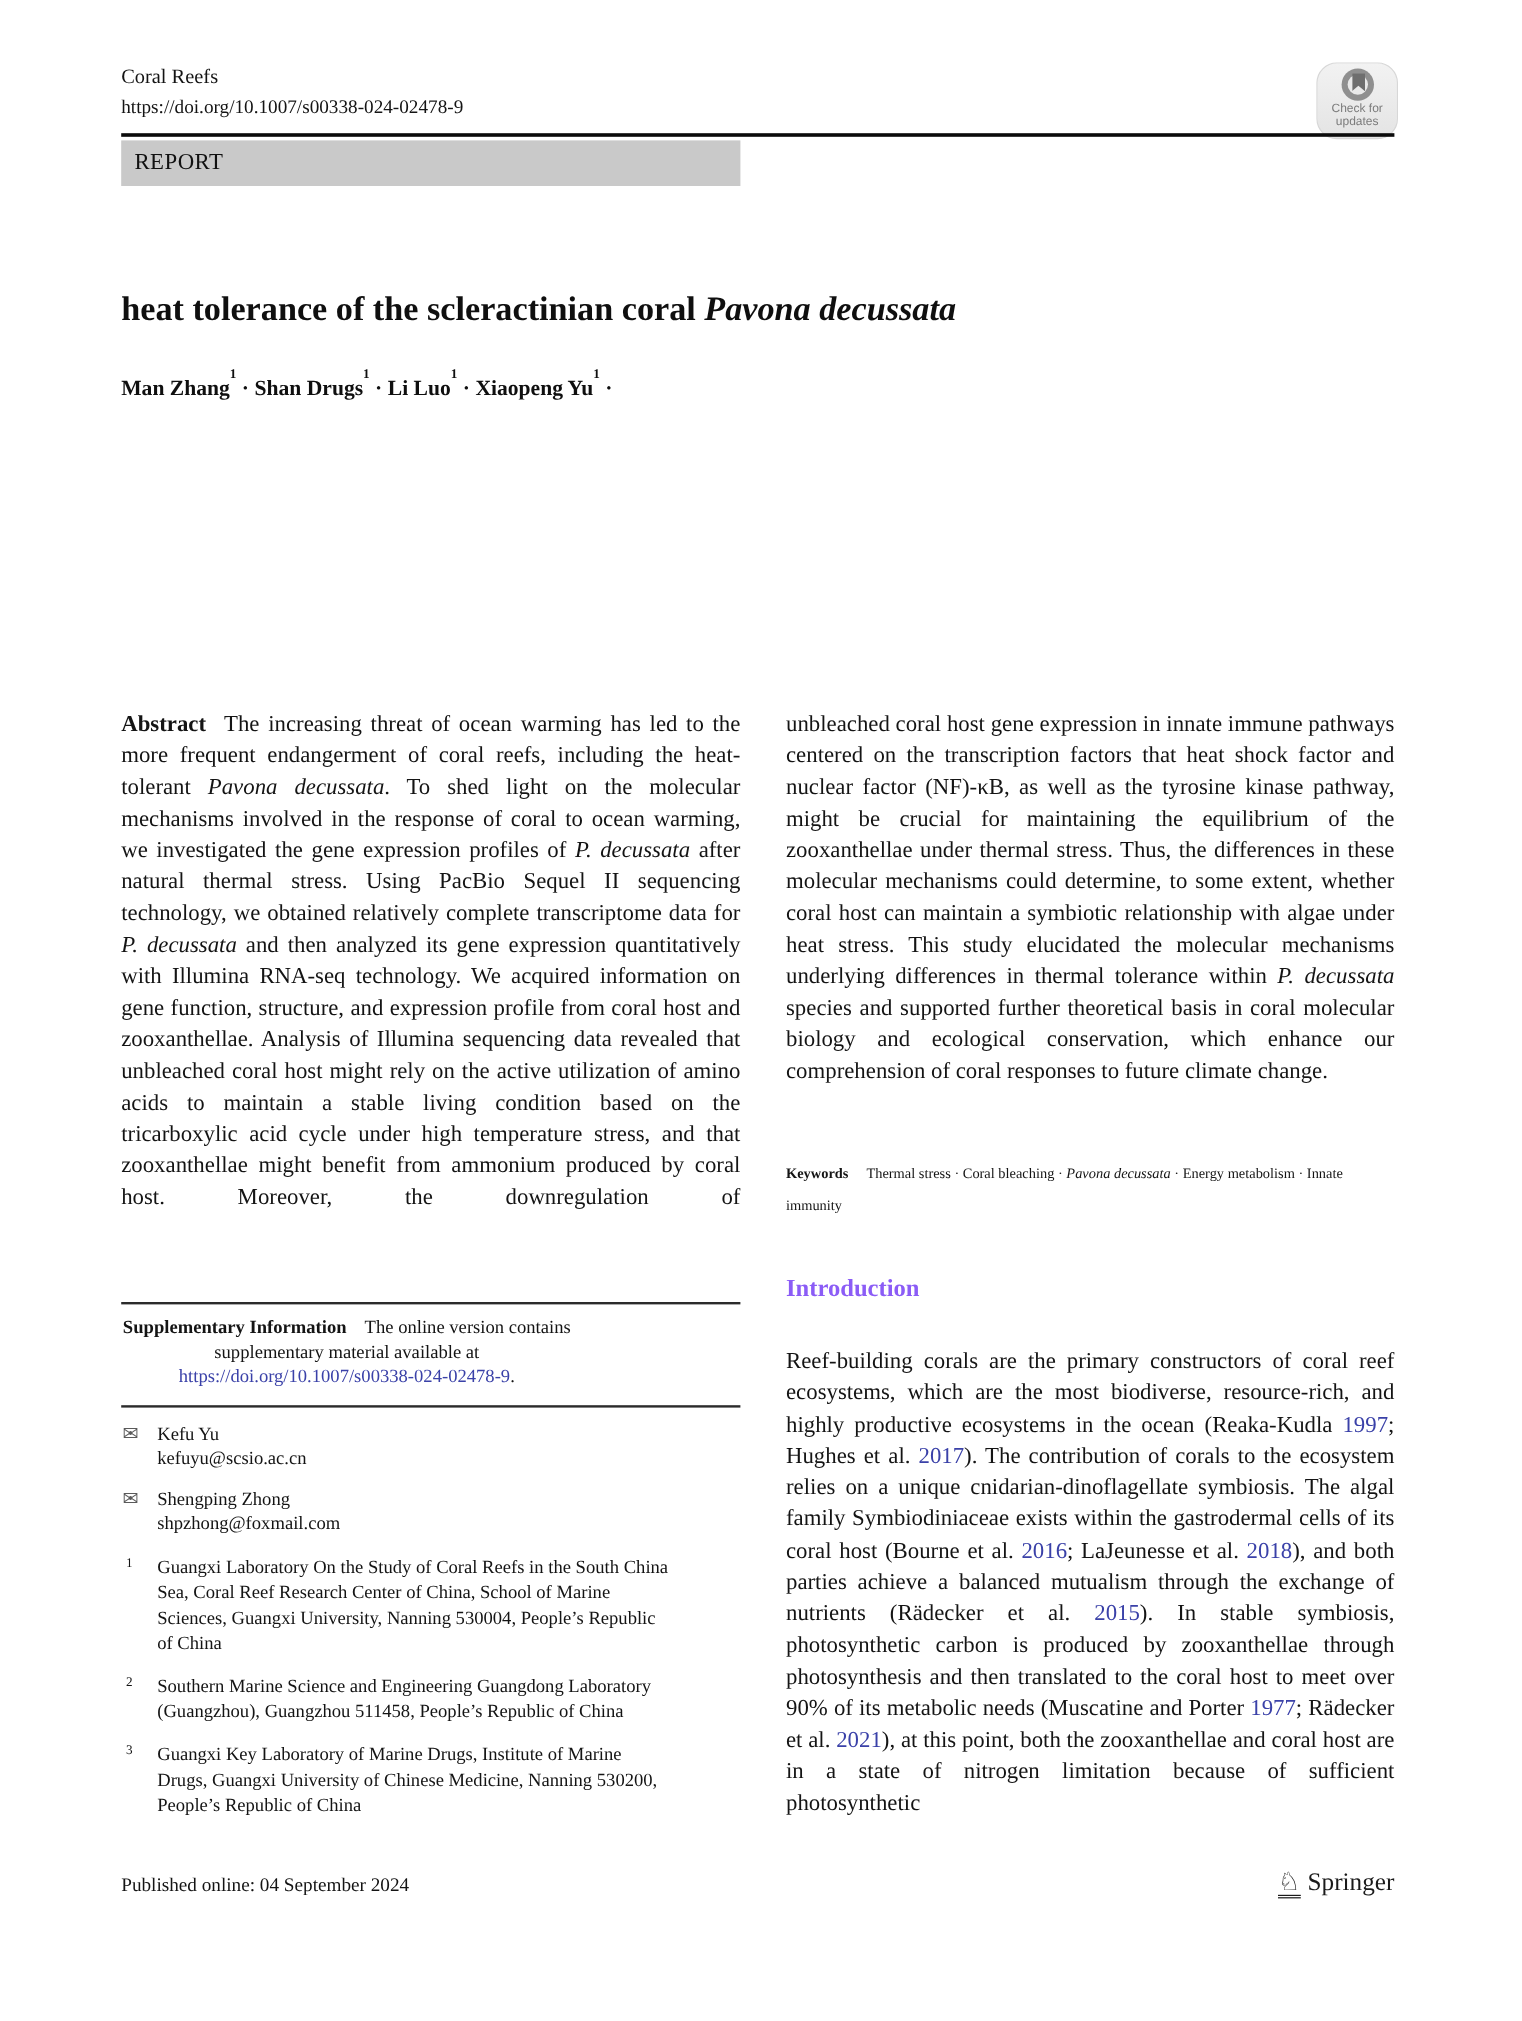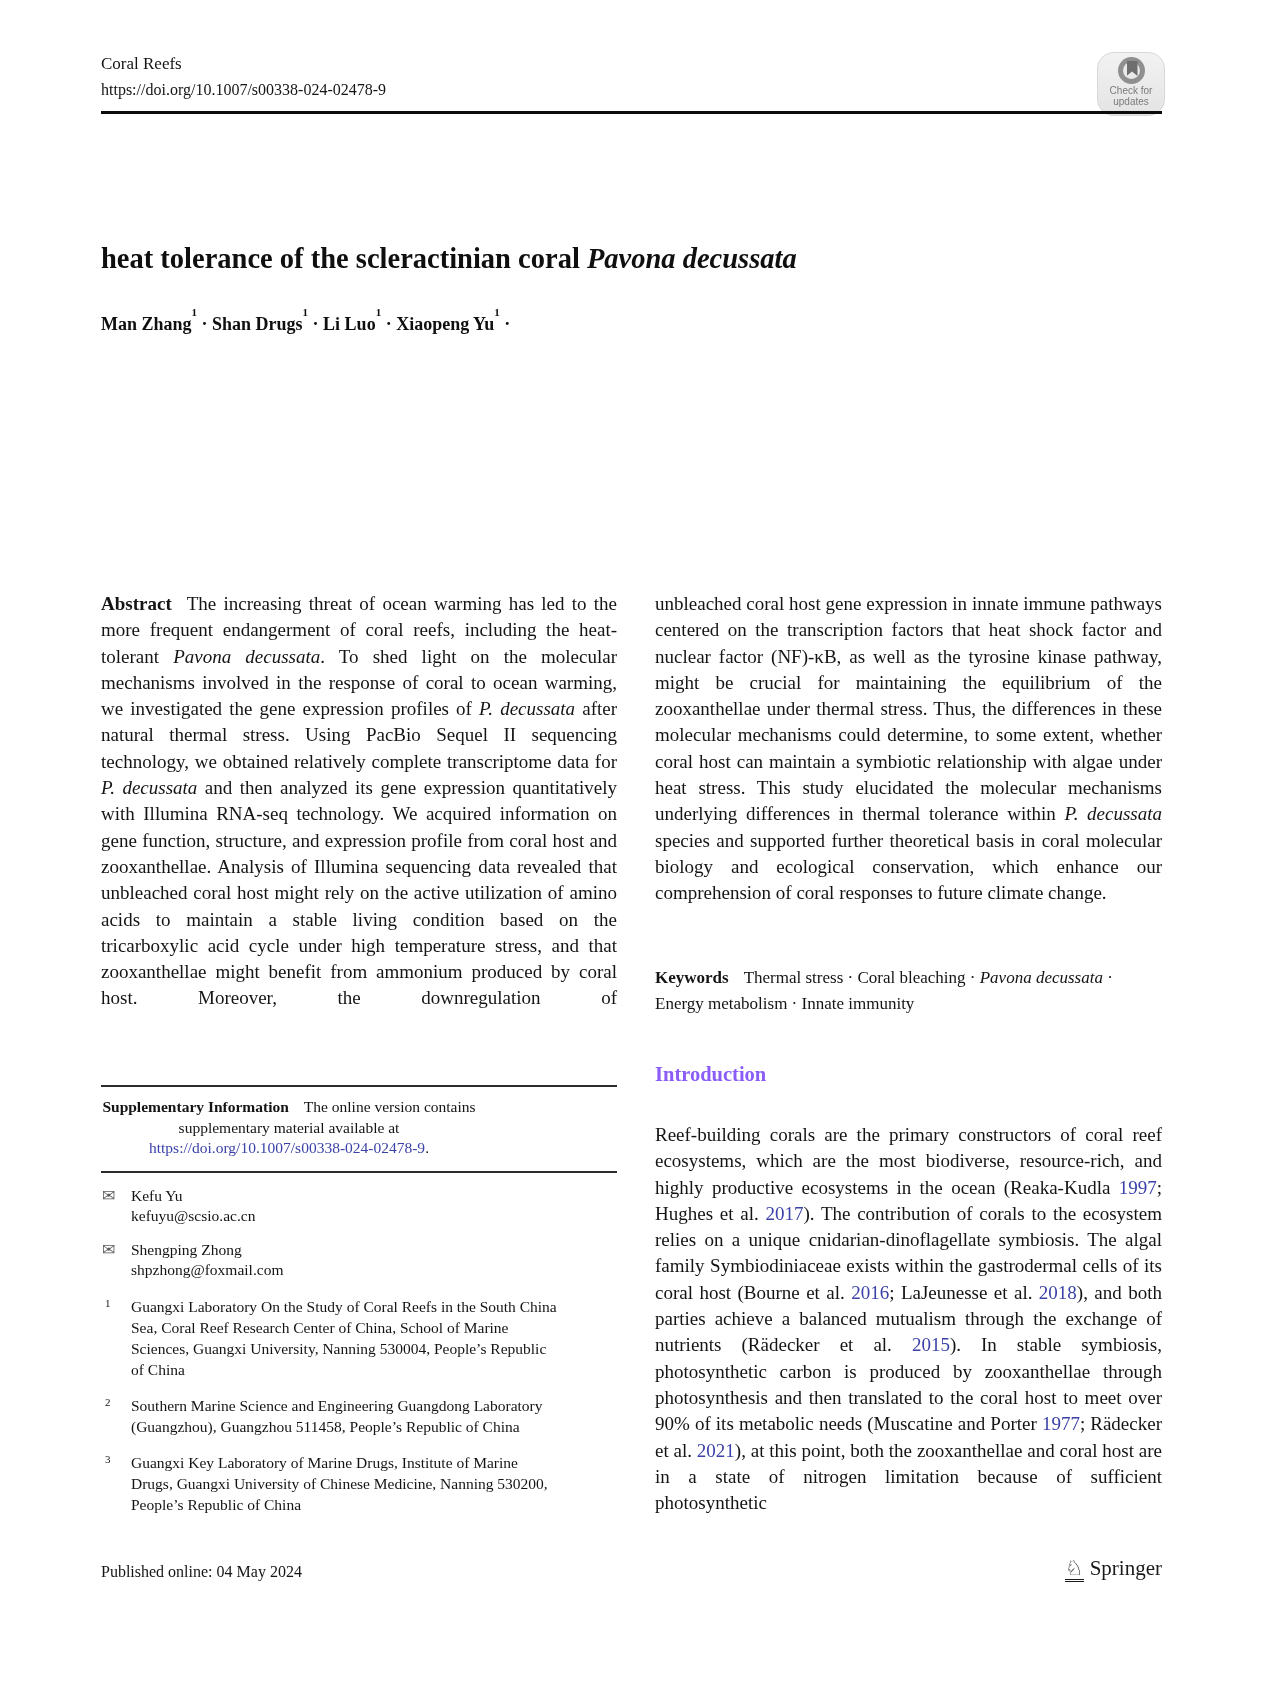--- a/index.html
+++ b/index.html
@@ -35,21 +35,21 @@
          text-align:center;vertical-align:-2px;margin-left:3px;}
 
   .received{left:101px;top:473px;font-size:16px;line-height:22.5px;}
 
   
   .body-text{font-size:19px;line-height:26.3px;text-align:justify;margin:0;}
   .fill-last{text-align-last:justify;}
   .abstract-left{left:101px;top:591px;width:516px;}
   .abstract-right{left:655px;top:591px;width:507px;}
   .h-gap{margin-right:15px;}
-  .keywords{left:655px;top:965px;width:507px;font-size:17px;line-height:26.3px;margin:0;}
+  .keywords{left:655px;top:965px;width:507px;font-size:12px;line-height:26.3px;margin:0;}
   .intro-heading{left:655px;top:1063px;font-size:20.5px;font-weight:bold;color:#8b5cf6;}
   .intro-para{left:655px;top:1122px;width:507px;}
   a.link{color:#3a41a8;text-decoration:none;cursor:pointer;}
 
   
   .footnotes{left:101px;top:1085px;width:516px;font-size:15.5px;line-height:20.5px;}
   .fn-rule{width:516px;height:2px;background:#2b2b2b;}
   .supp{width:376px;margin:10px 0 12px 0;text-align:center;}
   .contact{position:relative;padding-left:30px;margin-top:13px;}
   .envelope{position:absolute;left:1px;top:0;font-size:16px;color:#5a5a5a;}
@@ -74,20 +74,23 @@
     <div class="badge-circle">
       <div class="badge-flag"></div>
     </div>
     <div class="badge-text">
       <div>Check for</div>
       <div>updates</div>
     </div>
   </div>
 
   <div class="abs top-rule"></div>
+  <div class="abs report-box">
+    <span>REPORT</span>
+  </div>
 
   <h1 class="abs title" style="margin:0;">
     <br>
     <span>heat tolerance of the scleractinian coral </span><i>Pavona decussata</i>
   </h1>
 
   <div class="abs authors">
     <div>
       <span>Man Zhang</span><sup class="au-sup">1</sup><span> · </span><span>Shan Drugs</span><sup class="au-sup">1</sup><span> · </span><span>Li Luo</span><sup class="au-sup">1</sup><span> · </span><span>Xiaopeng Yu</span><sup class="au-sup">1</sup><span> ·</span>
     </div>
@@ -136,19 +139,19 @@
     <div class="affil">
       <sup class="affil-num">2</sup>
       <span>Southern Marine Science and Engineering Guangdong Laboratory (Guangzhou), Guangzhou 511458, People’s Republic of China</span>
     </div>
     <div class="affil">
       <sup class="affil-num">3</sup>
       <span>Guangxi Key Laboratory of Marine Drugs, Institute of Marine Drugs, Guangxi University of Chinese Medicine, Nanning 530200, People’s Republic of China</span>
     </div>
   </div>
 
-  <div class="abs published">Published online: 04 May 2024</div>
+  <div class="abs published">Published online: 04 September 2024</div>
 
   <div class="abs springer">
     <span class="knight">♘</span><span>Springer</span>
   </div>
 
 </div>
 
 </body></html>

